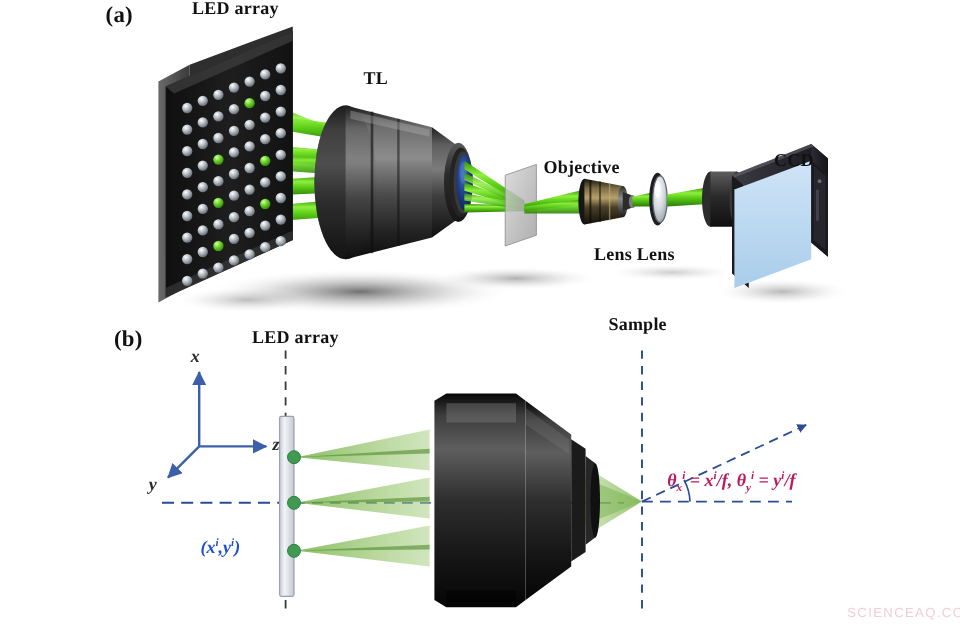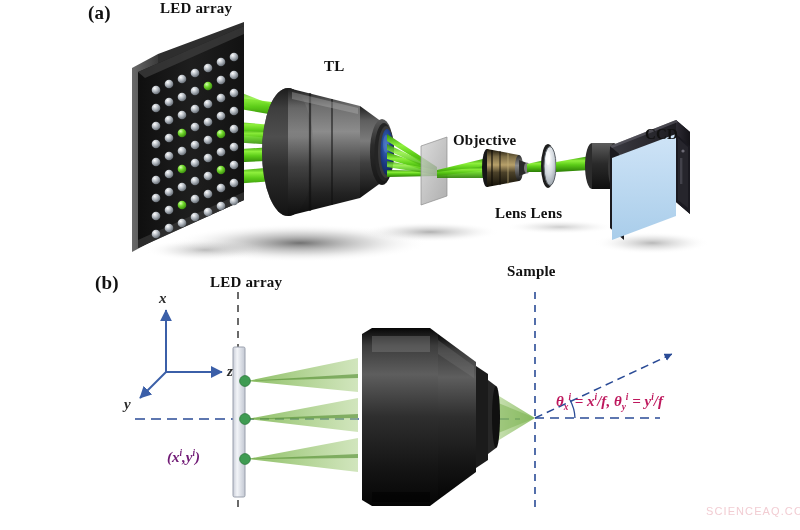--- a/index.html
+++ b/index.html
@@ -18,21 +18,21 @@
   .part-lbl{font-size:15px;text-align:center;}
   .ax-lbl{font-size:15px;font-style:italic;font-weight:bold;color:#2b2b2b;}
   .eq{
     position:absolute;font-family:"Liberation Serif", serif;
     font-size:15px;font-style:italic;font-weight:bold;color:#be185d;
     white-space:nowrap;
   }
   .eq sub,.eq sup,.coord sub,.coord sup{font-size:.62em;font-style:italic;}
   .coord{
     position:absolute;font-family:"Liberation Serif", serif;
-    font-size:15px;font-weight:bold;font-style:italic;color:#701a75;
+    font-size:15px;font-weight:bold;font-style:italic;color:#1d4ed8;
     white-space:nowrap;
   }
   .wm{
     position:absolute;font-family:"Liberation Sans", sans-serif;
     font-size:11px;letter-spacing:1.1px;color:#f2cdd3;font-weight:normal;
     white-space:nowrap;
   }
 </style>
 </head>
 <body>
@@ -422,21 +422,21 @@
       <line x1="166" y1="372" x2="222" y2="372" stroke="#3b5fa8" stroke-width="2" marker-end="url(#arrowBlue)"></line>
       <line x1="166" y1="372" x2="140" y2="398" stroke="#3b5fa8" stroke-width="2" marker-end="url(#arrowBlue)"></line>
     </g>
 
     <line x1="227" y1="459" x2="238" y2="459" stroke="#333" stroke-width="0"></line>
   </g>
 </svg>
 
 <div class="lbl panel-lbl" style="left:88px;top:2px;">(a)</div>
 <div class="lbl part-lbl" style="left:160px;top:0px;">LED array</div>
-<div class="lbl part-lbl" style="left:303px;top:58px;margin-left:21px;">TL</div>
+<div class="lbl part-lbl" style="left:303px;top:58px;">TL</div>
 <div class="lbl part-lbl" style="left:453px;top:132px;">Objective</div>
 <div class="lbl part-lbl" style="left:495px;top:205px;">Lens Lens</div>
 <div class="lbl part-lbl" style="left:645px;top:126px;">CCD</div>
 
 <div class="lbl panel-lbl" style="left:95px;top:272px;">(b)</div>
 <div class="lbl part-lbl" style="left:210px;top:274px;">LED array</div>
 <div class="lbl part-lbl" style="left:507px;top:263px;">Sample</div>
 
 <div class="lbl ax-lbl" style="left:159px;top:290px;">x</div>
 <div class="lbl ax-lbl" style="left:227px;top:363px;">z</div>

